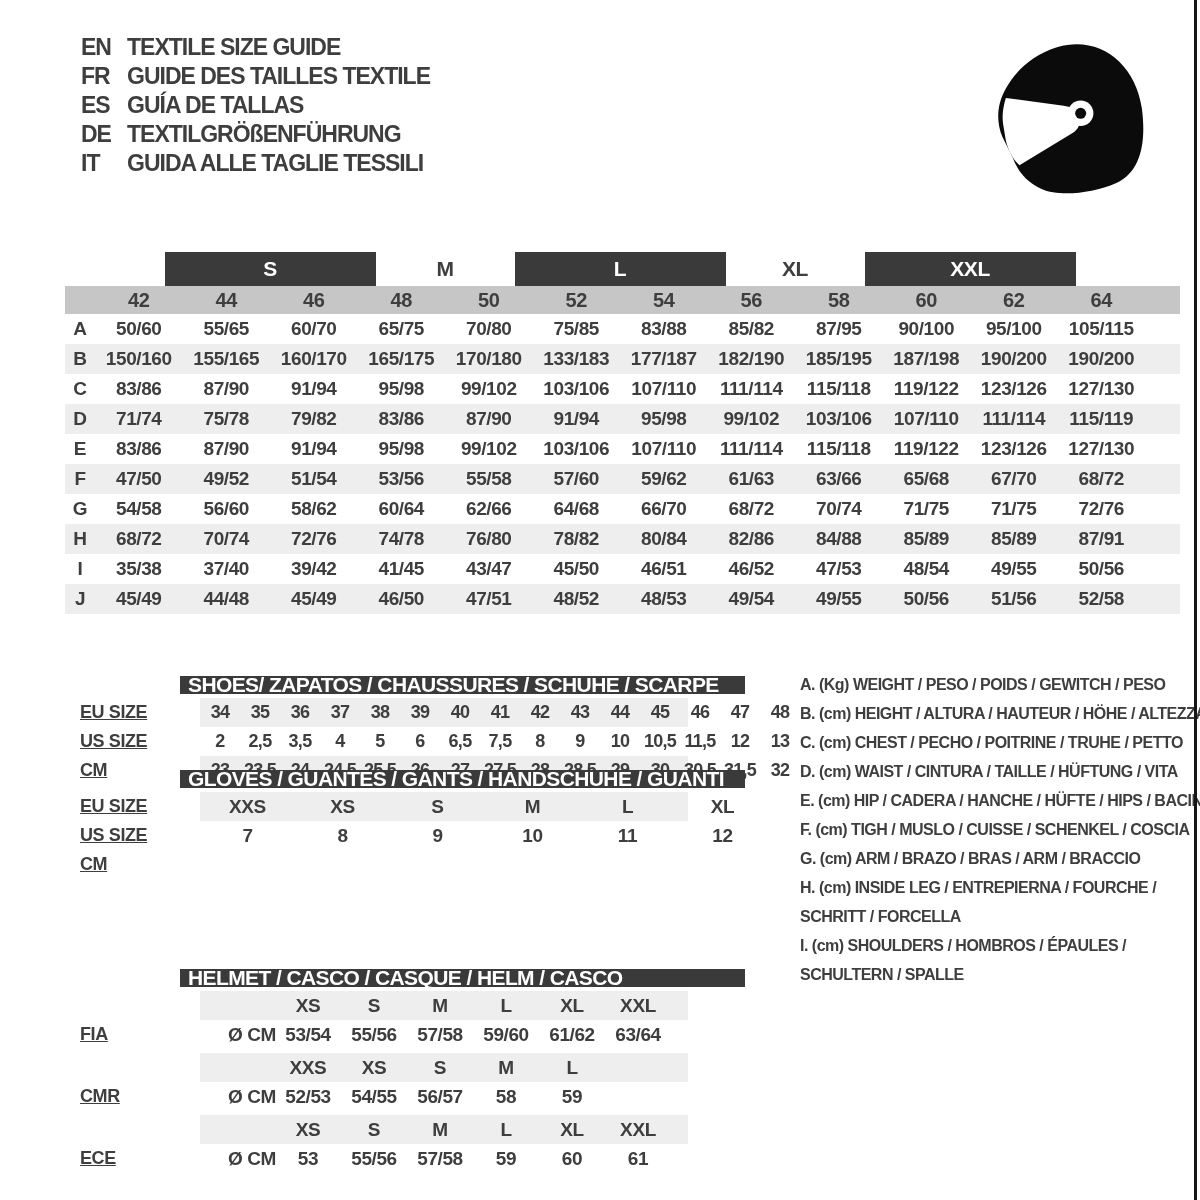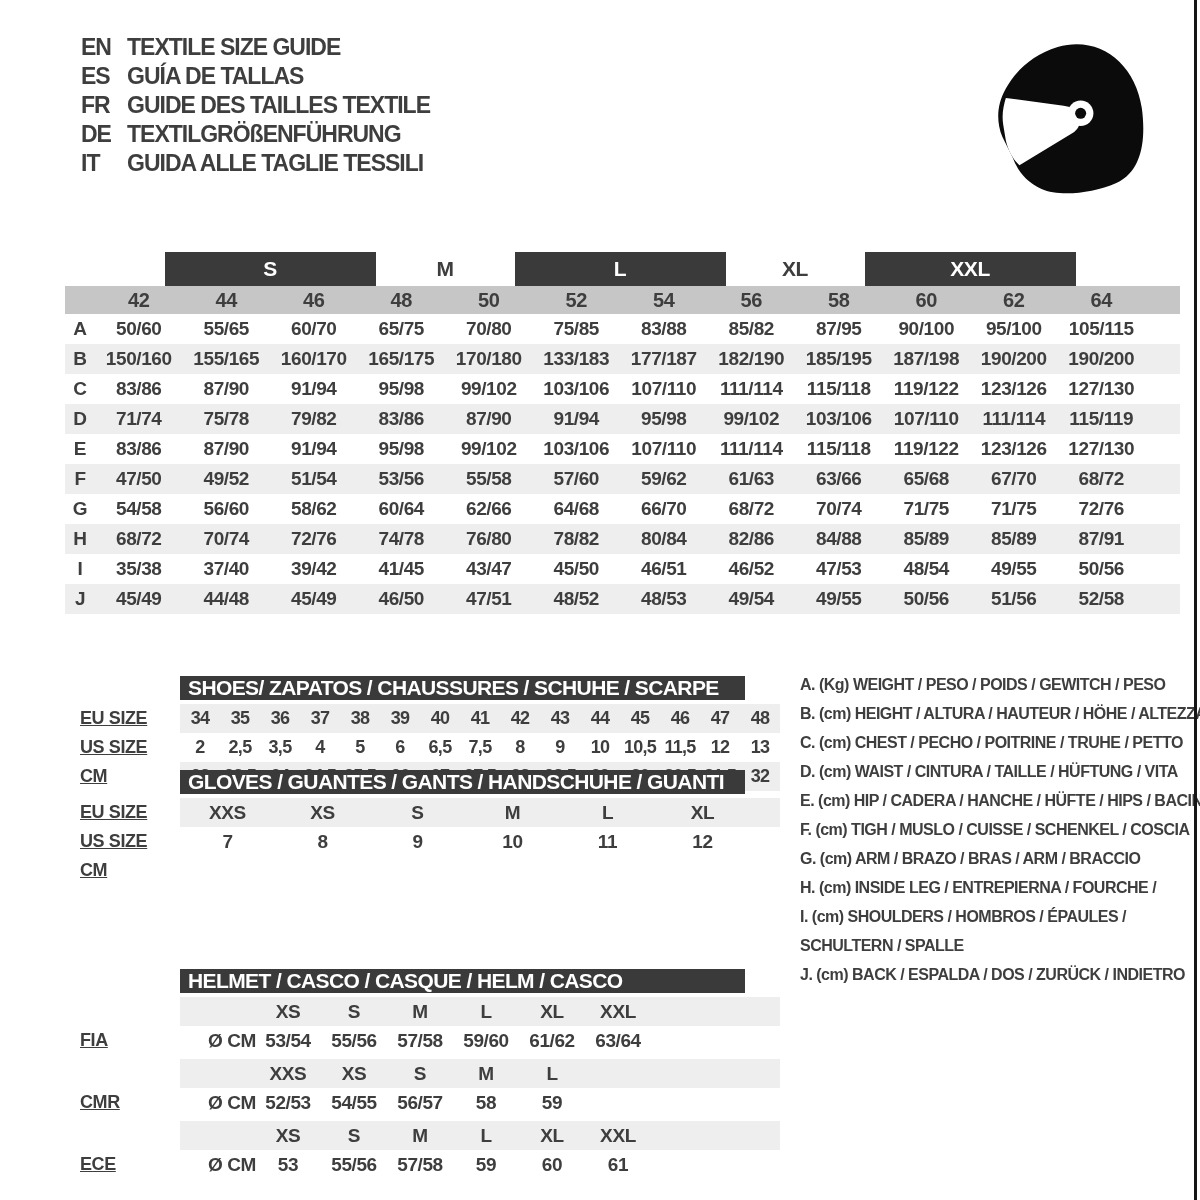--- a/index.html
+++ b/index.html
@@ -30,28 +30,28 @@
     display:flex; align-items:center; justify-content:center;
     font-size:19px; white-space:nowrap;
   }
   .num-cell { font-size:20px; }
   .data-row { height:30px; }
   .data-row.alt { background:#eeeeee; }
 
   
   .subsection { position:absolute; left:65px; width:730px; }
   .sub-row { display:flex; height:29px; }
-  .title-row { height:24px; margin-bottom:4px; }
+  .title-row { height:18px; margin-bottom:4px; }
   .title-bar {
     width:565px; margin-left:115px; background:#3a3a3a; color:#ffffff;
     font-size:21px; display:flex; align-items:center; padding-left:8px;
     letter-spacing:-0.6px; white-space:nowrap;
   }
   .side-label { width:115px; display:flex; align-items:center; font-size:18px; padding-left:15px; white-space:nowrap;text-decoration:underline; }
-  .sub-data { width:600px; display:grid; }
+  .sub-data { width:488px; display:grid;margin-left:20px; }
   .sub-data.shaded { background:#eeeeee; }
   .sub-cell { display:flex; align-items:center; justify-content:center; font-size:19px; white-space:nowrap; }
   .g15 { grid-template-columns:repeat(15,40px); }
   .g15 .sub-cell { font-size:18px; letter-spacing:-0.7px; }
   .g6 { grid-template-columns:repeat(6,95px); }
   .gH { grid-template-columns:75px repeat(6,66px); }
   .gH .sub-cell.unit, .gH .sub-cell.unit-sp { justify-content:flex-start; padding-left:28px; }
   .gap-top { margin-top:4px; }
 
   
@@ -62,26 +62,26 @@
 <body>
 
 <div class="page">
 
   <div class="lang-list">
       <div class="lang-row">
         <div class="lang-code">EN</div>
         <div class="lang-label">TEXTILE SIZE GUIDE</div>
       </div>
       <div class="lang-row">
+        <div class="lang-code">FR</div>
+        <div class="lang-label">GUIDE DES TAILLES TEXTILE</div>
+      </div>
+      <div class="lang-row">
         <div class="lang-code">ES</div>
         <div class="lang-label">GUÍA DE TALLAS</div>
-      </div>
-      <div class="lang-row">
-        <div class="lang-code">FR</div>
-        <div class="lang-label">GUIDE DES TAILLES TEXTILE</div>
       </div>
       <div class="lang-row">
         <div class="lang-code">DE</div>
         <div class="lang-label">TEXTILGRÖßENFÜHRUNG</div>
       </div>
       <div class="lang-row">
         <div class="lang-code">IT</div>
         <div class="lang-label">GUIDA ALLE TAGLIE TESSILI</div>
       </div>
     </div>
@@ -468,24 +468,22 @@
         <div class="legend-line">E. (cm) HIP / CADERA / HANCHE / HÜFTE / HIPS /  BACINO</div>
       </div>
       <div class="legend-item">
         <div class="legend-line">F. (cm) TIGH / MUSLO / CUISSE / SCHENKEL / COSCIA</div>
       </div>
       <div class="legend-item">
         <div class="legend-line">G. (cm) ARM / BRAZO / BRAS / ARM / BRACCIO</div>
       </div>
       <div class="legend-item">
         <div class="legend-line">H. (cm) INSIDE LEG / ENTREPIERNA / FOURCHE /</div>
+        <div class="legend-line">SCHRITT / FORCELLA</div>
       </div>
       <div class="legend-item">
         <div class="legend-line">I.  (cm) SHOULDERS / HOMBROS / ÉPAULES /</div>
         <div class="legend-line">SCHULTERN / SPALLE</div>
       </div>
-      <div class="legend-item">
-        <div class="legend-line">J. (cm) BACK / ESPALDA / DOS / ZURÜCK / INDIETRO</div>
-      </div>
     </div>
 
   <div class="right-edge-line"></div>
 </div>
 
 </body></html>

